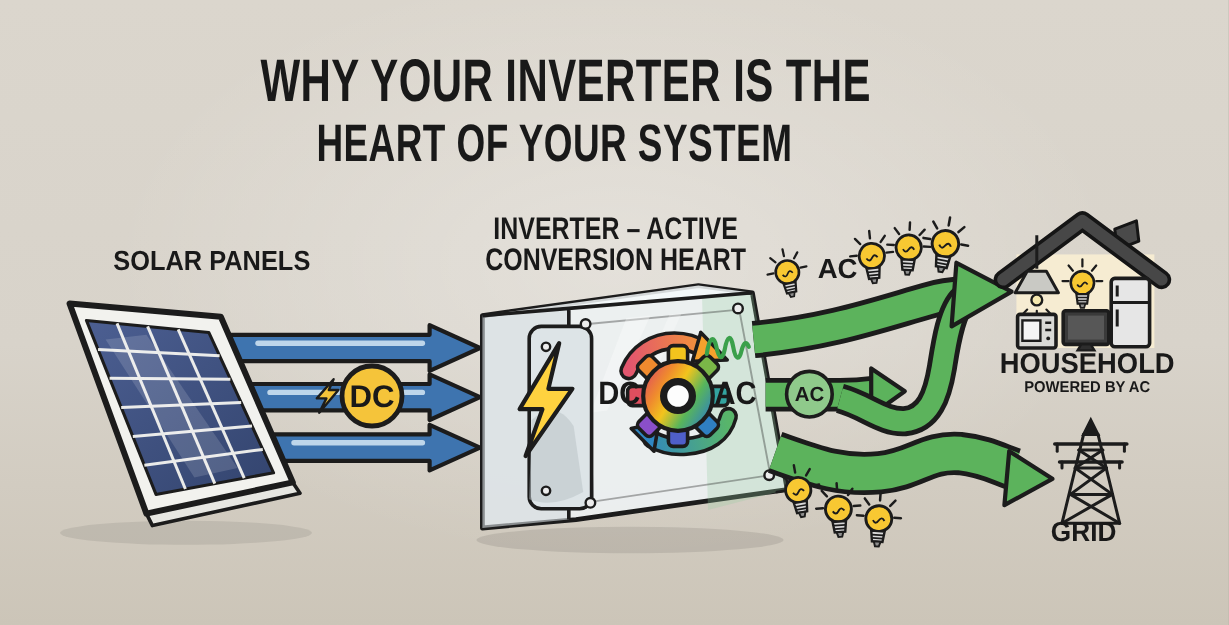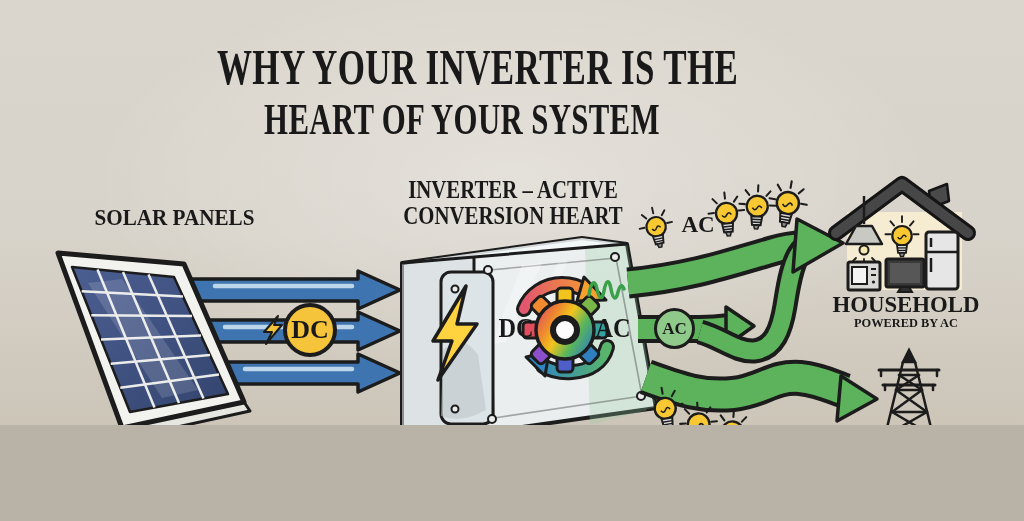--- a/index.html
+++ b/index.html
@@ -1,18 +1,18 @@
 <!DOCTYPE html>
 <html><head>
 <meta charset="utf-8">
 <style>
   html,body{margin:0;padding:0;background:#b9b2a6;}
   #stage{
-    position:relative;width:1024px;height:425px;overflow:hidden;
-    font-family:Liberation Serif, serif;
+    position:relative;width:1024px;height:521px;overflow:hidden;
+    font-family:Liberation Sans, sans-serif;
     background:
       radial-gradient(ellipse at 50% 42%, rgba(255,255,255,0.30), rgba(255,255,255,0) 58%),
       linear-gradient(180deg,#dbd6cd 0%,#d8d3ca 55%,#ccc5b8 100%);
   }
   #art{position:absolute;left:0;top:0;}
   .label{
     position:absolute;font-weight:700;color:#191919;text-align:center;
     white-space:nowrap;transform-origin:50% 50%;line-height:1.0;
   }
   .title-line1{font-size:50px;letter-spacing:.5px;transform:scaleX(.70);}

